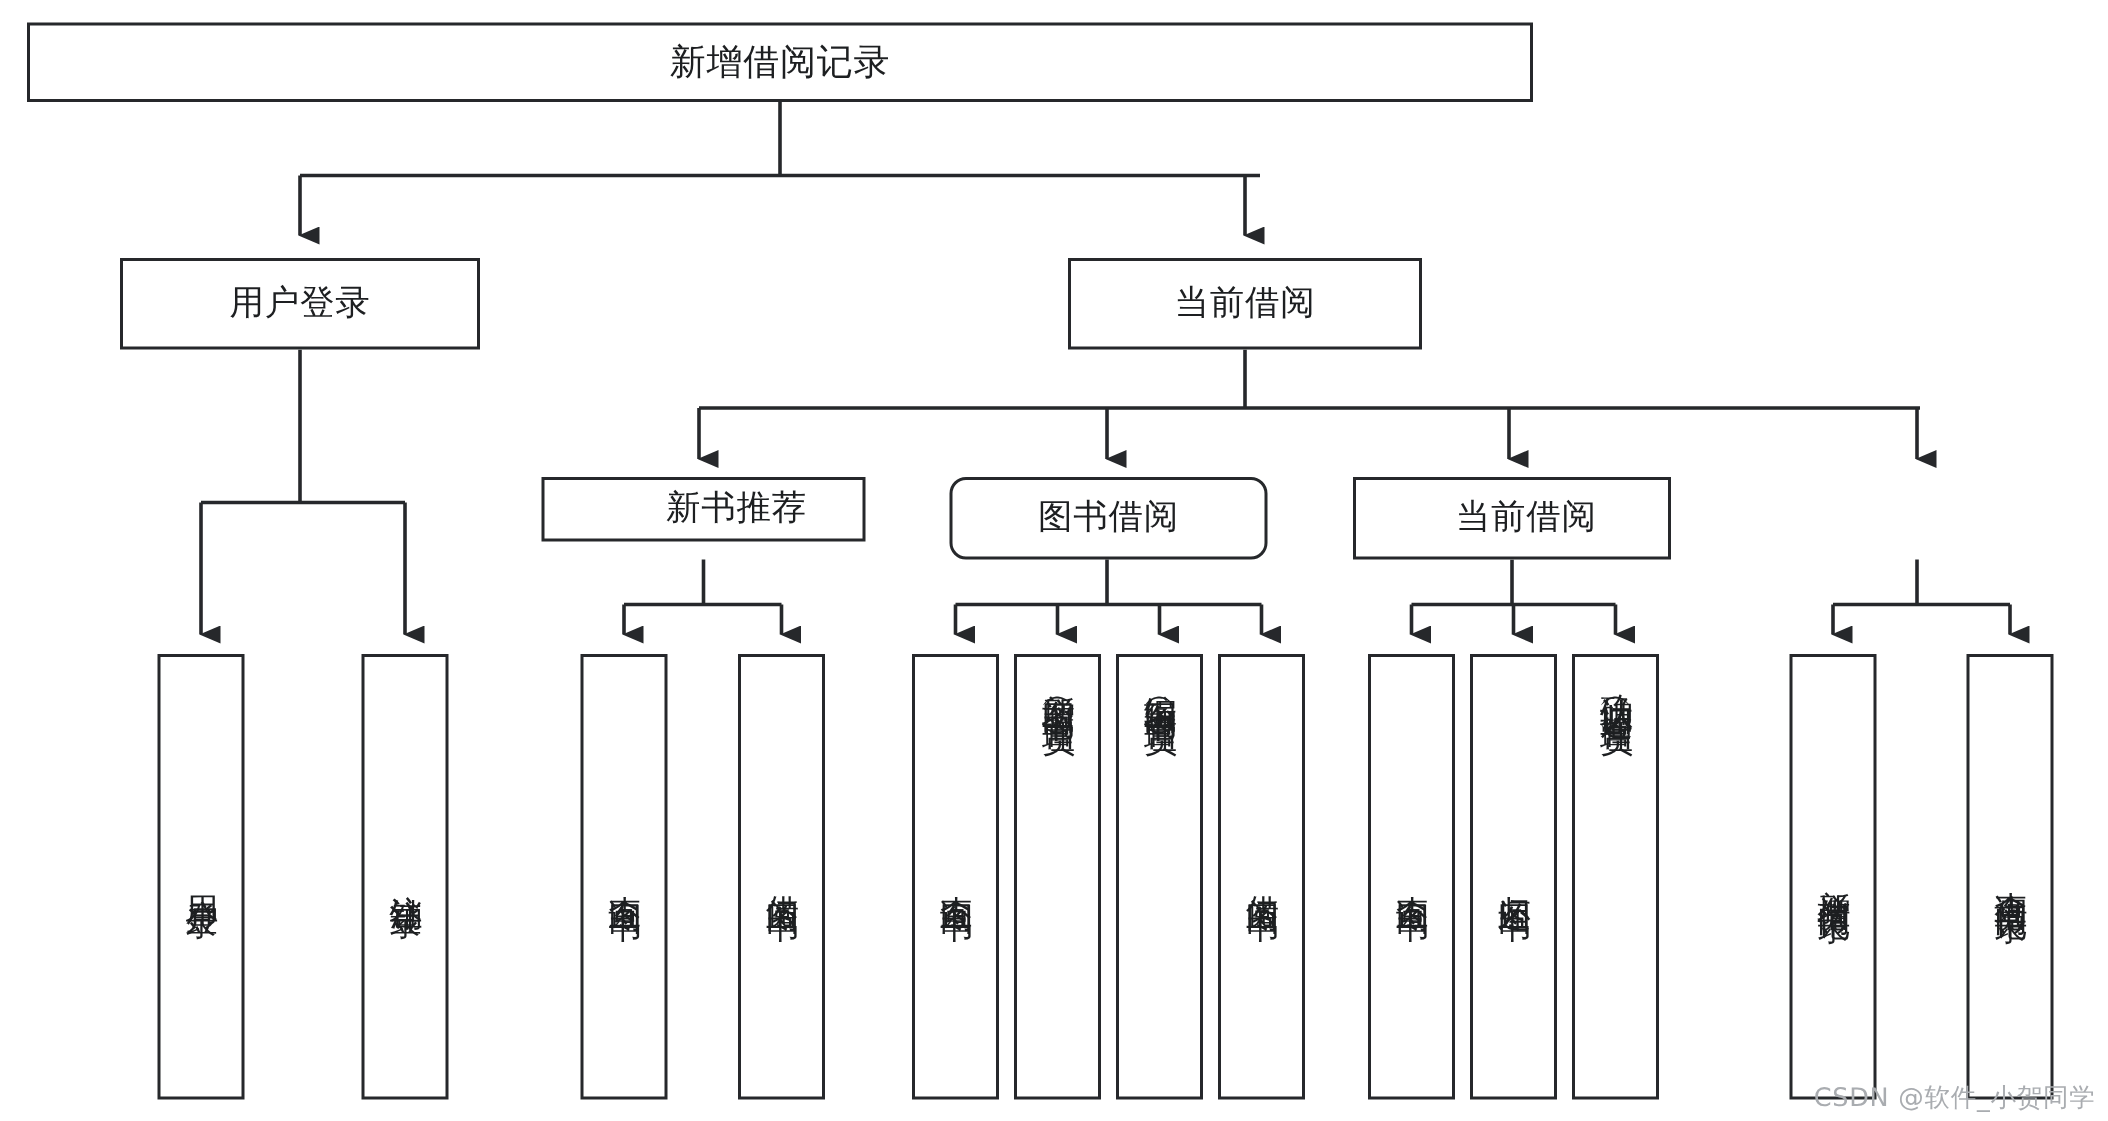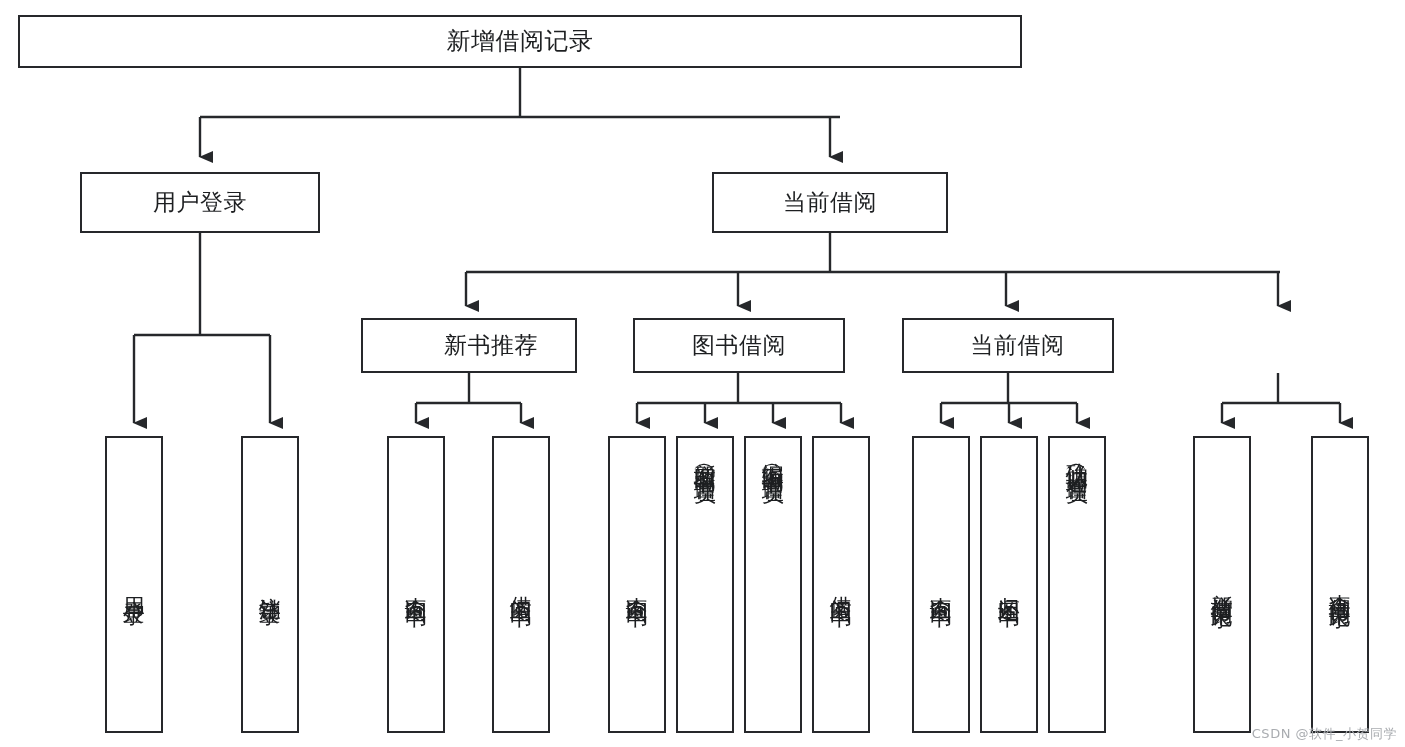--- a/index.html
+++ b/index.html
@@ -65,21 +65,21 @@
     white-space: nowrap;
   }
   .v-node.v-center {
     align-items: center;
     padding-top: 0;
   }
   .watermark {
     position: absolute;
     right: 8px;
     bottom: 4px;
-    font-size: 13px;
+    font-size: 17px;
     color: #a9acb0;
     letter-spacing: 0.5px;
     z-index: 5;
     white-space: nowrap;
     margin-left: 26px;
   }
 </style>
 </head>
 <body>
 
@@ -140,25 +140,25 @@
   </div>
 
   <div class="node h-node" style="left:80px; top:172px; width:240px; height:61px;">
     <span class="node-label">用户登录</span>
   </div>
 
   <div class="node h-node" style="left:712px; top:172px; width:236px; height:61px;">
     <span class="node-label">当前借阅</span>
   </div>
 
-  <div class="node h-node" style="left:361px; top:318px; width:216px; height:55px;padding-left:44px;">
+  <div class="node h-node" style="left:361px; top:318px; width:216px; height:43px;padding-left:44px;">
     <span class="node-label">新书推荐</span>
   </div>
 
-  <div class="node h-node" style="left:633px; top:318px; width:212px; height:55px;">
+  <div class="node h-node" style="left:633px; top:318px; width:212px; height:55px;border-radius:11px;">
     <span class="node-label">图书借阅</span>
   </div>
 
   <div class="node h-node" style="left:902px; top:318px; width:212px; height:55px;padding-left:19px;">
     <span class="node-label">当前借阅</span>
   </div>
 
 
   <div class="node v-node v-center" style="left:105px; top:436px; width:58px; height:297px;">
     <span class="node-label">用户登录</span>

